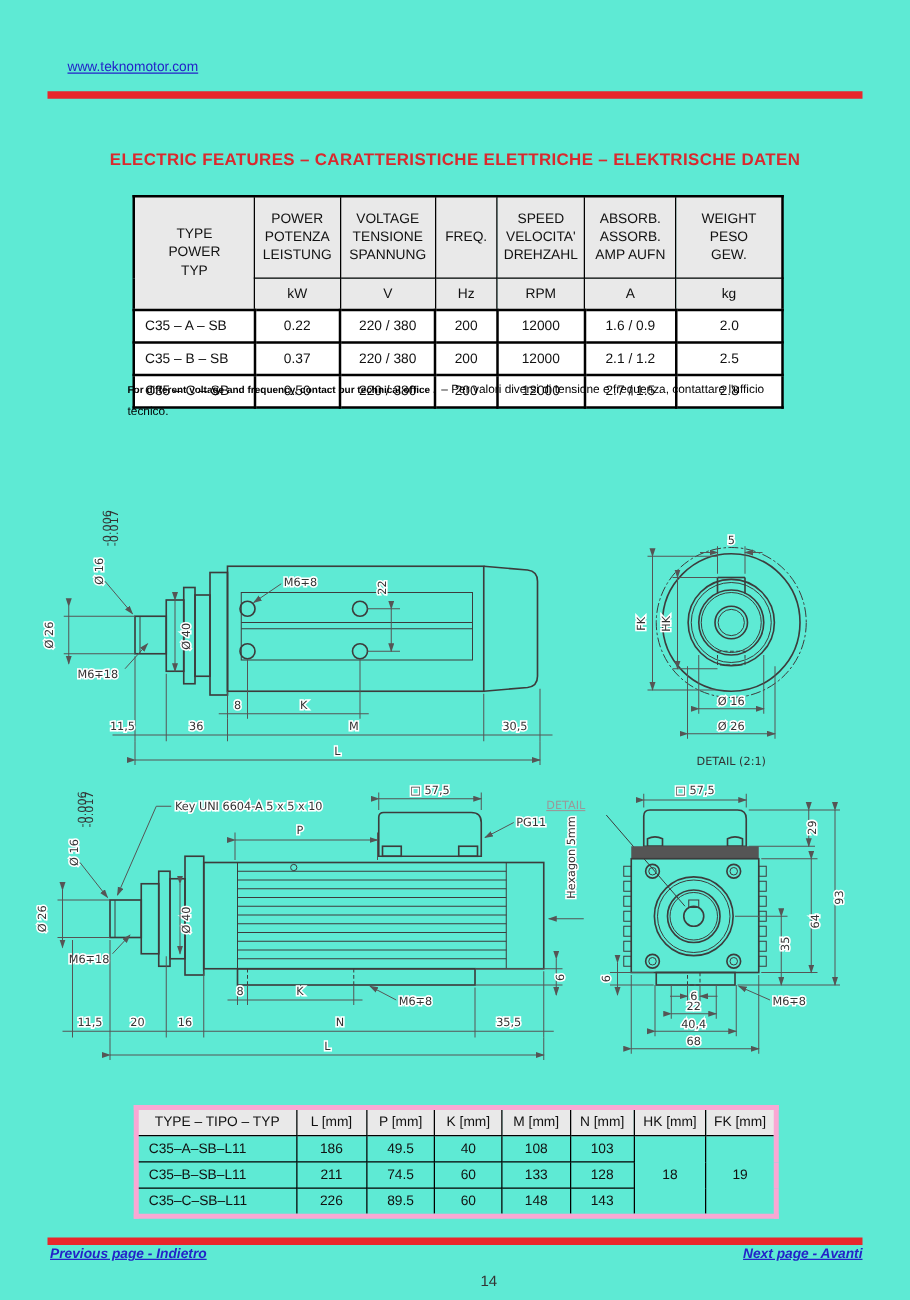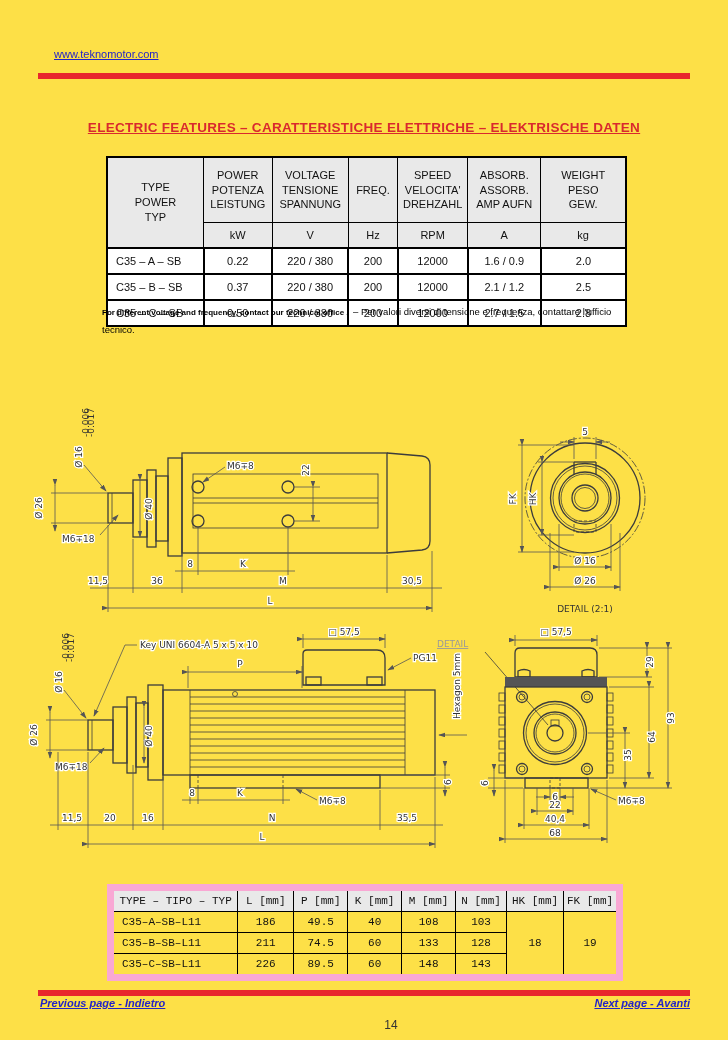--- a/index.html
+++ b/index.html
@@ -1,47 +1,47 @@
 <!DOCTYPE html>
 <html><head>
 <meta charset="utf-8">
 <style>
   html,body{margin:0;padding:0;background:#888;}
-  .page{position:relative;width:728px;height:1040px;background:#fde047;margin:0 auto;
+  .page{position:relative;width:728px;height:1040px;background:#5eead4;margin:0 auto;
         font-family:"Liberation Sans",sans-serif;color:#111;overflow:hidden;}
   .abs{position:absolute;}
   
   .site-link{left:54px;top:48px;font-size:11px;color:#2323c8;text-decoration:underline;}
   .model{right:36px;top:22px;font-size:34px;font-weight:bold;color:#e02830;letter-spacing:7px;}
   .rule{left:38px;width:652px;height:6px;background:#e8272c;}
   .rule.top{top:73px;}
   .rule.bottom{top:990px;}
   
   .heading{left:0;width:728px;text-align:center;font-weight:bold;color:#d9292e;
            font-size:13.5px;letter-spacing:0.3px;}
-  .heading span{text-decoration:underline;}
+  .heading span{}
   .h-electric{top:120px;}
   .h-dim{top:351px;}
   .h-variant{top:404px;}
   
   table{border-collapse:collapse;table-layout:fixed;}
   .etable{left:106px;top:156px;width:521px;font-size:11px;}
   .etable th,.etable td{border:1.5px solid #000;text-align:center;vertical-align:middle;padding:1px 2px;}
   .etable th{background:#e9e9e9;font-weight:normal;white-space:pre-line;line-height:1.35;}
   .etable .hdr th{height:62px;}
   .etable .units th{height:22px;}
   .etable td{border-width:2px;height:22px;background:#fff;}
   .etable{border:2px solid #000;}
   .note{left:102px;top:301px;width:524px;text-align:left;color:#000;}
   .note .en{font-size:8px;font-weight:bold;}
   .note .it{font-size:9.5px;}
   .dtable{left:107px;top:884px;width:516px;font-size:11px;}
   .dtable th,.dtable td{border:1.5px solid #000;text-align:center;padding:1px 2px;height:18px;}
   .dtable th{background:#e9e9e9;font-weight:normal;}
-  .dtable{border:7px solid #f9a8d4;font-family:Liberation Mono, monospace;}
+  .dtable{border:4px solid #f9a8d4;}
   
   .flink{top:997px;font-size:11px;font-weight:bold;font-style:italic;color:#2323c8;text-decoration:underline;}
   .fprev{left:40px;} .findex{left:0;width:728px;text-align:center;} .fnext{right:38px;}
   .pageno{left:0;top:1018px;width:728px;text-align:center;font-size:12px;color:#333;margin-left:27px;}
   
   svg{position:absolute;overflow:visible;}
   svg text{font-family:"DejaVu Sans",sans-serif;font-size:9px;fill:#333;
            paint-order:stroke;stroke:#fff;stroke-width:2.5px;}
   svg text.nohalo{stroke:none;}
   svg .body{fill:none;stroke:#3c3c3c;stroke-width:1.3;}

